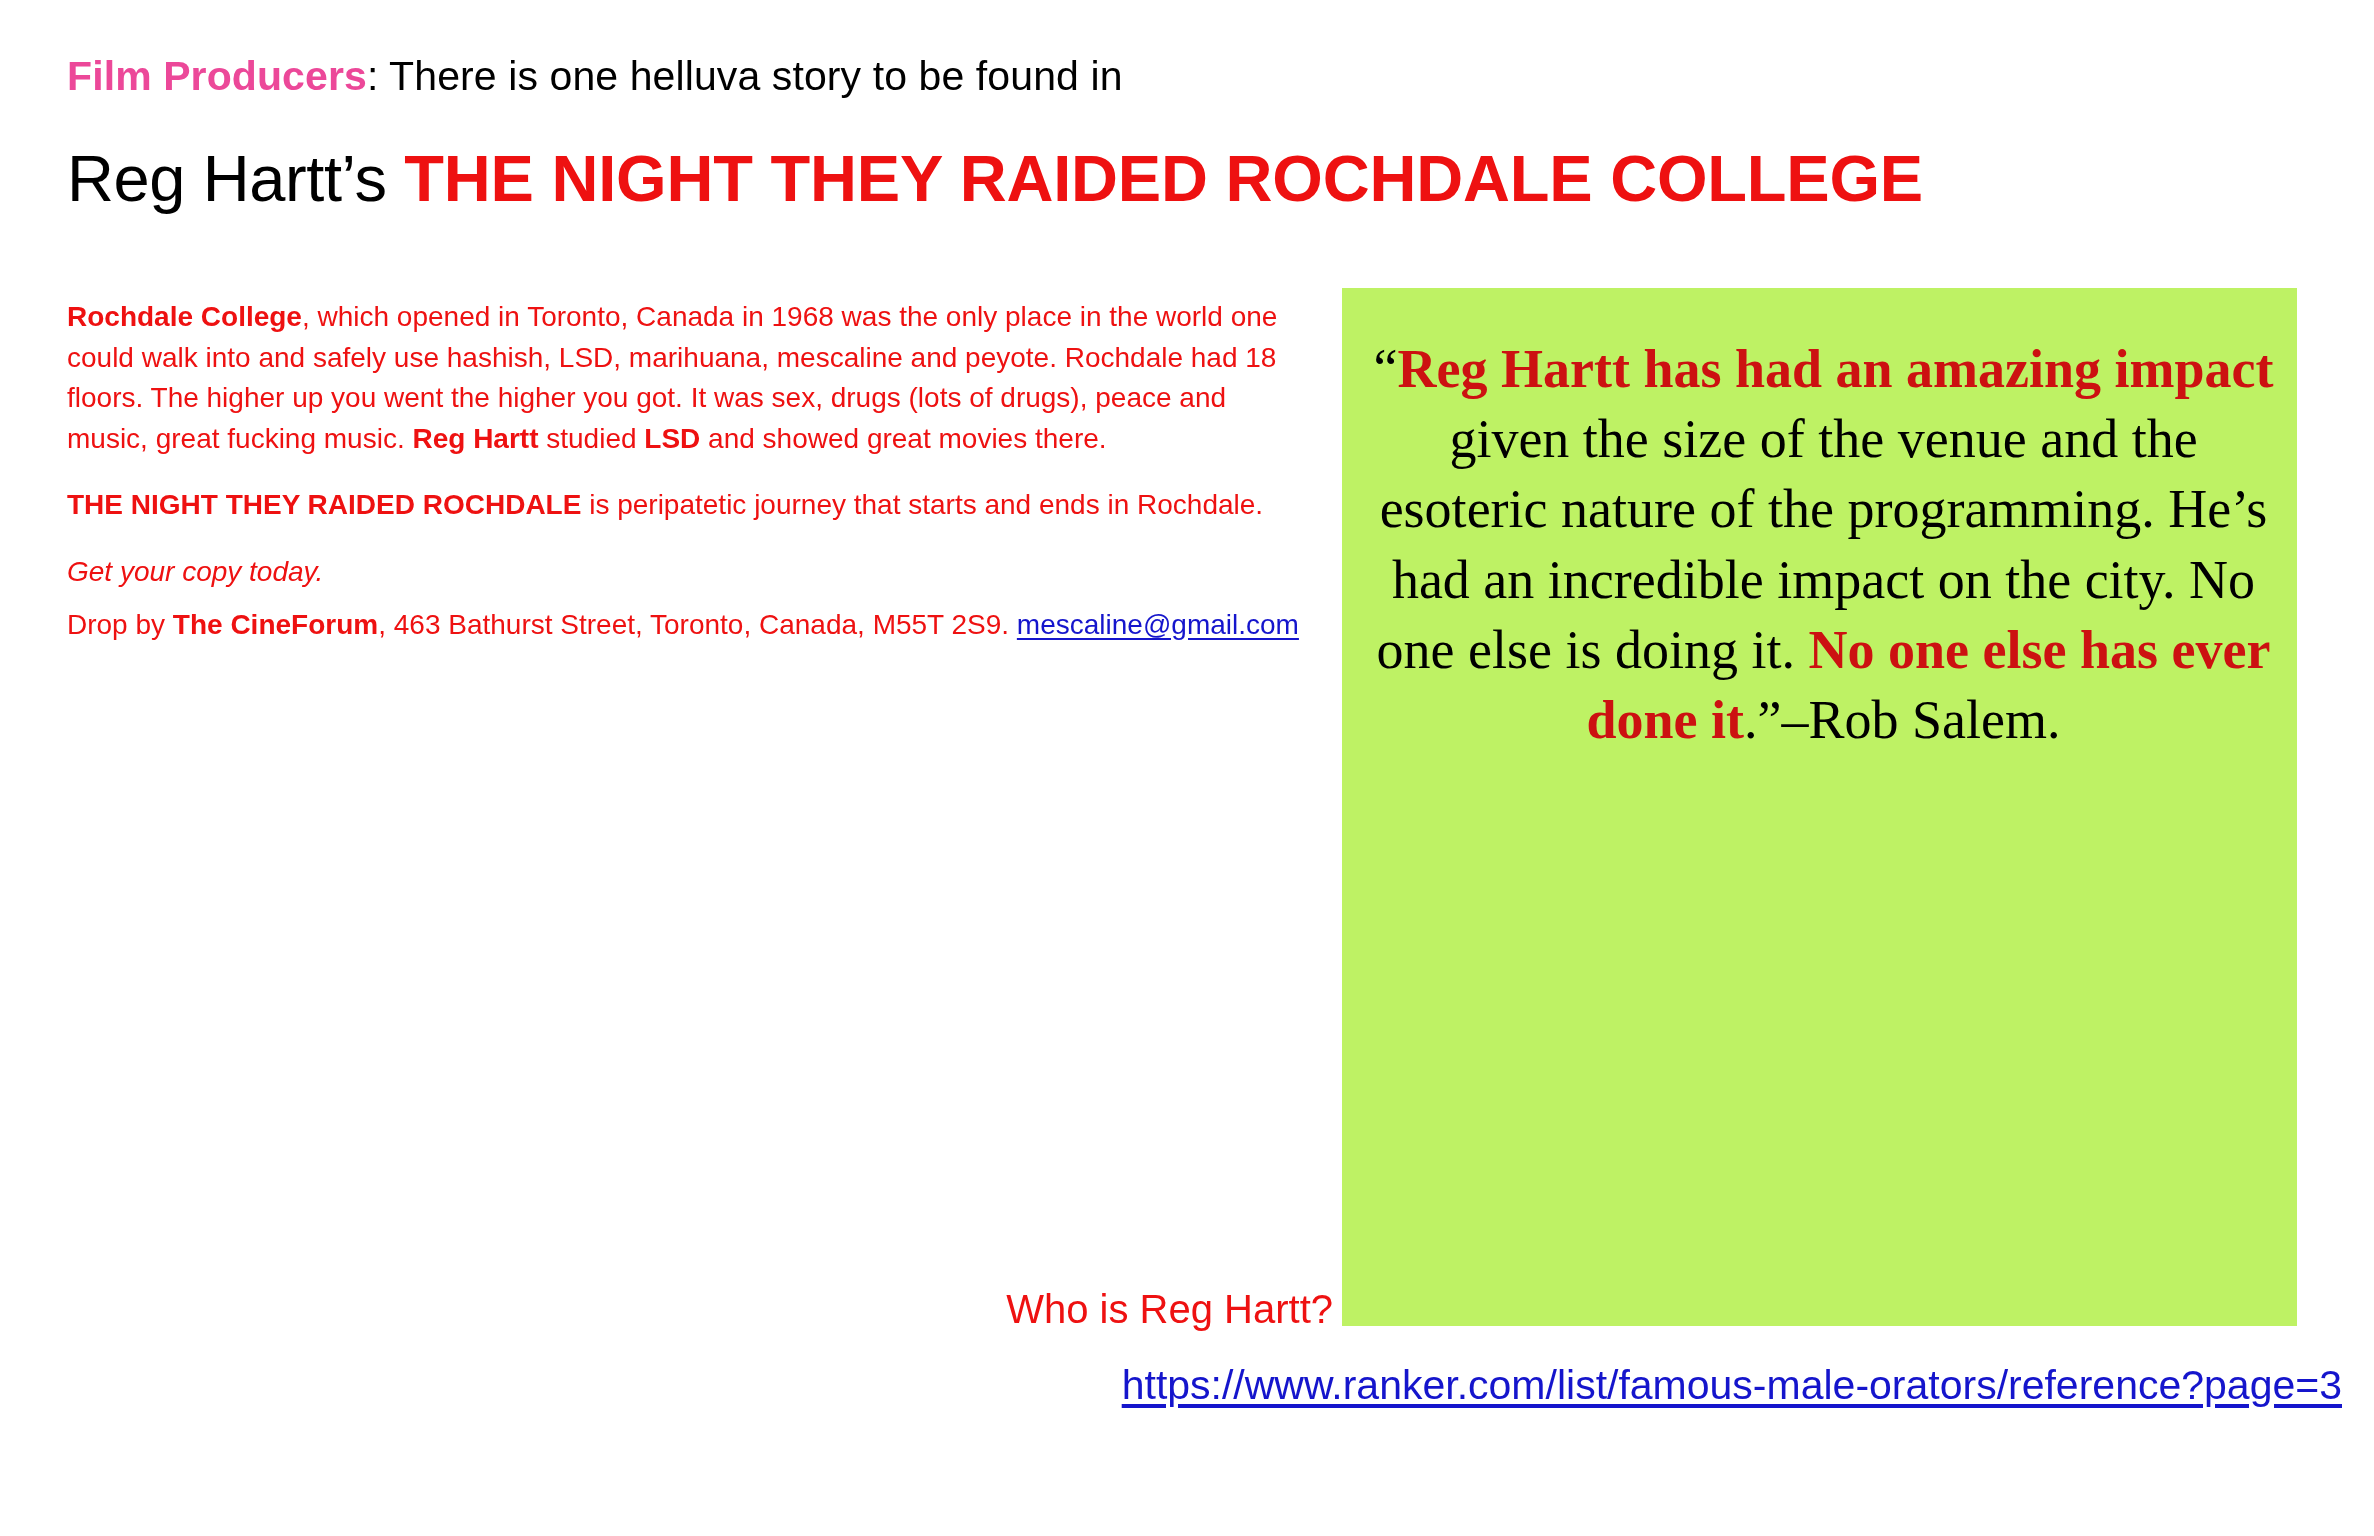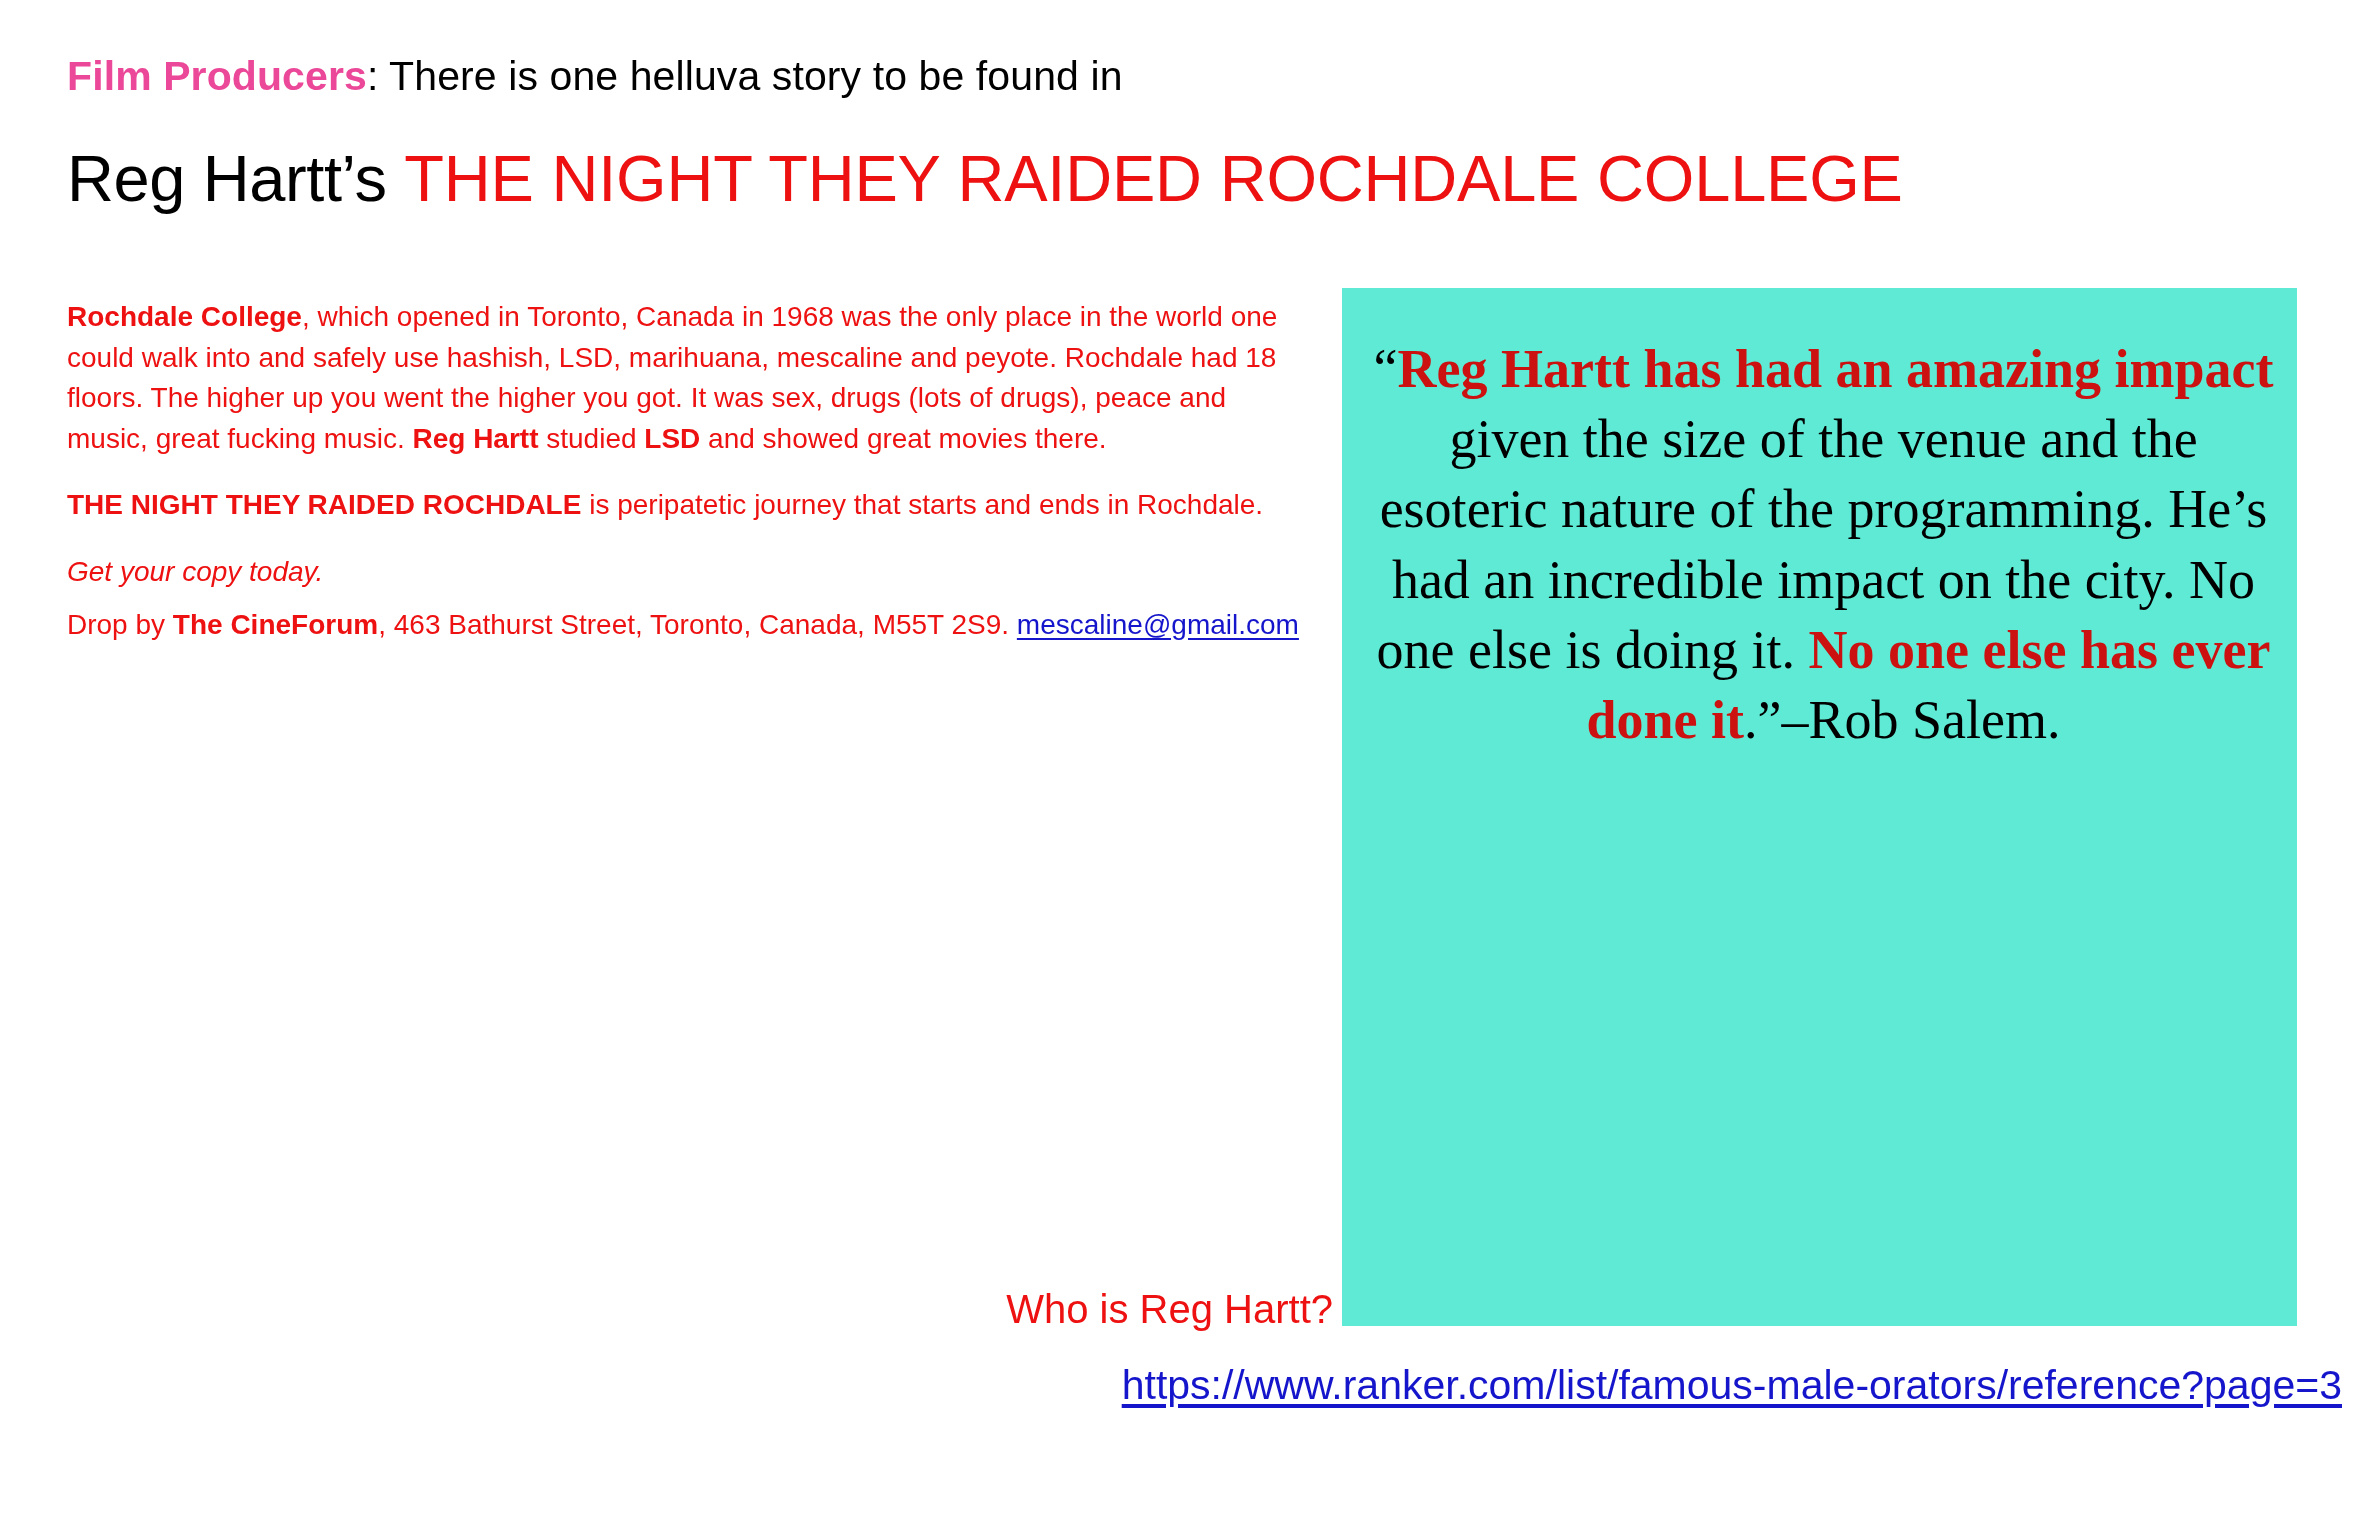--- a/index.html
+++ b/index.html
@@ -44,21 +44,21 @@
     left: 67px;
     top: 144px;
     font-size: 65px;
     line-height: 1.08;
     color: #000000;
     white-space: nowrap;
     letter-spacing: -0.4px;
   }
   .title .title-main {
     color: #EE1111;
-    font-weight: normal;
+    font-weight: bold;
     letter-spacing: -0.2px;
   }
 
   
   .left-col {
     position: absolute;
     left: 67px;
     top: 297px;
     width: 1234px;
     color: #EE1111;
@@ -111,21 +111,21 @@
     margin-left: 29px;
   }
 
   
   .quote-box {
     position: absolute;
     left: 1342px;
     top: 288px;
     width: 955px;
     height: 1038px;
-    background: #5eead4;
+    background: #bef264;
     box-sizing: border-box;
     padding: 46px 14px 0 22px;
   }
   .quote-text {
     font-family: "Liberation Serif", serif;
     font-size: 54px;
     line-height: 1.30;
     color: #000000;
     text-align: center;
     margin: 0;

